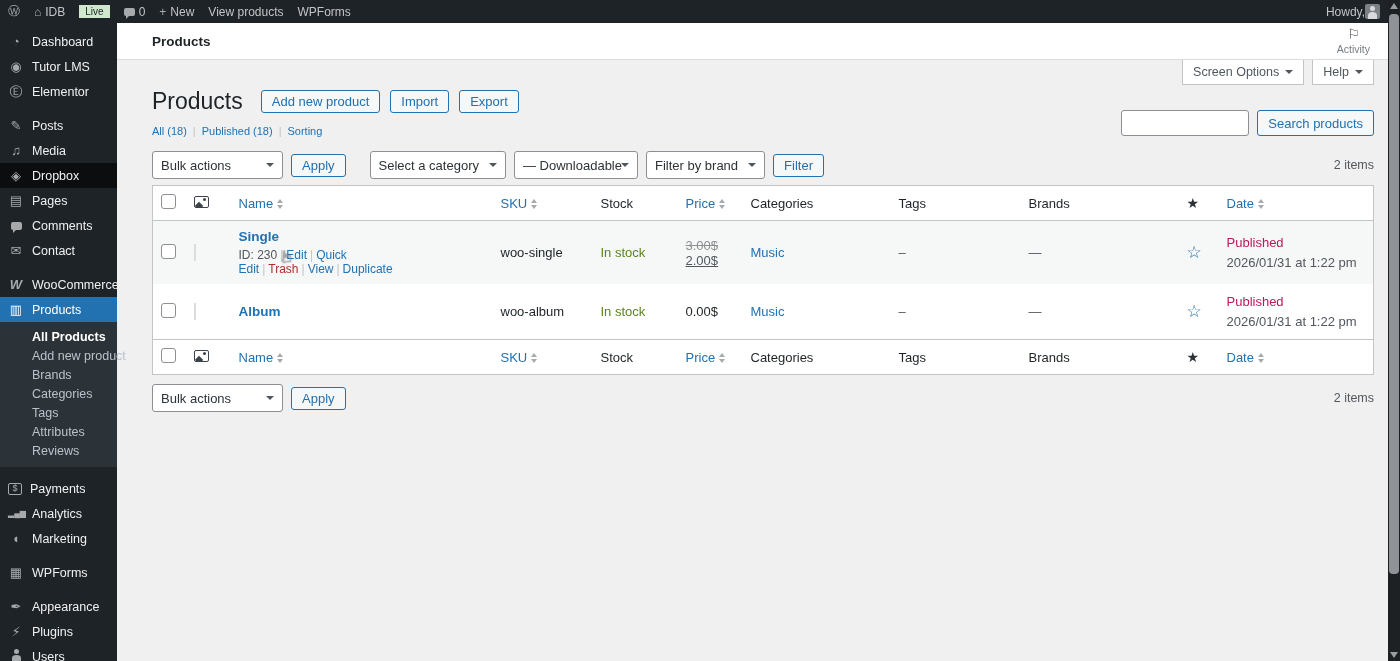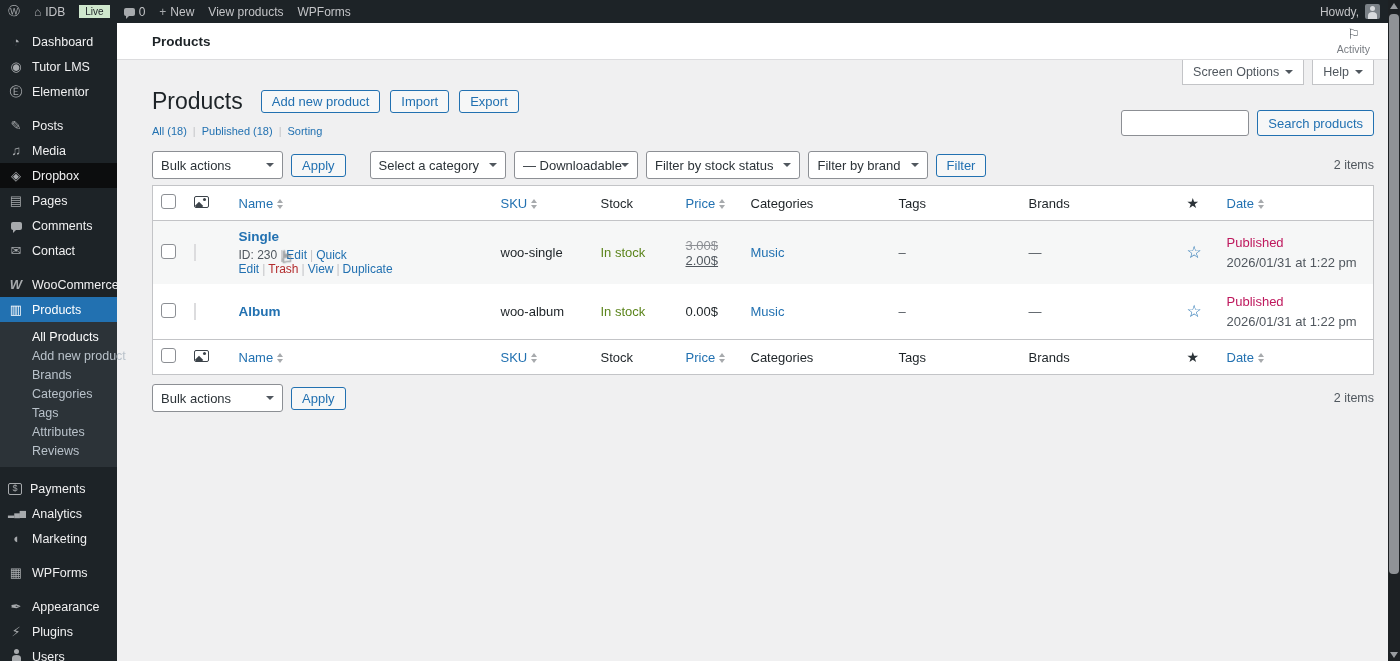--- a/index.html
+++ b/index.html
@@ -2,42 +2,42 @@
 <html><head>
 <meta charset="utf-8">
 <style>
   * { margin:0; padding:0; box-sizing:border-box; }
   html,body { width:1400px; height:661px; overflow:hidden; }
   body { font-family:"Liberation Sans","DejaVu Sans",sans-serif; font-size:13px; background:#f0f0f1; color:#1d2327; position:relative; }
 
   
   .admin-bar { position:absolute; top:0; left:0; width:1400px; height:23px; background:#1d2327; color:#c3c4c7; display:flex; align-items:center; font-size:12px; padding:0 20px 0 8px; z-index:5; }
   .ab-left { display:flex; align-items:center; gap:14px; }
-  .ab-right { margin-left:auto; display:flex; align-items:center; gap:6px;text-align:right; }
+  .ab-right { margin-left:auto; display:flex; align-items:center; gap:0;text-align:right; }
   .ab-item { display:flex; align-items:center; gap:4px; color:#c3c4c7; cursor:pointer; white-space:nowrap; }
   .ab-item .glyph { color:#a7aaad; }
   .live-badge { background:#cfe7cd; color:#1d2327; font-size:10px; font-weight:normal; padding:1px 6px; border-radius:0; }
   .avatar { width:15px; height:15px; background:#7b8187; border-radius:2px; position:relative; overflow:hidden; }
   .avatar::before { content:""; position:absolute; top:2px; left:5px; width:5px; height:5px; border-radius:50%; background:#d8dadd; }
   .avatar::after { content:""; position:absolute; top:8px; left:3px; width:9px; height:7px; border-radius:50% 50% 0 0; background:#d8dadd; }
   .bubble { width:11px; height:8px; background:#a7aaad; border-radius:2px; position:relative; display:inline-block; }
   .bubble::after { content:""; position:absolute; bottom:-3px; left:2px; border:3px solid transparent; border-top-color:#a7aaad; border-left-color:#a7aaad; }
 
   
   .sidebar { position:absolute; top:23px; left:0; bottom:0; width:117px; background:#1d2327; color:#f0f0f1; padding-top:6px; z-index:3; }
   .sb-item { display:flex; align-items:center; gap:8px; height:25px; padding:0 8px; font-size:12.5px; cursor:pointer; position:relative; white-space:nowrap; }
   .sb-item .glyph { width:16px; text-align:center; color:#a7aaad; font-size:13px; flex:none; }
   .sb-gap { height:9px; }
   .sb-item.dark { background:#0c0d0e; }
   .sb-item.active-blue { background:#2271b1; color:#fff; }
   .sb-item.active-blue .glyph { color:#fff; }
   .sb-item.active-blue::after { content:""; position:absolute; right:-8px; top:50%; margin-top:-8px; border:8px solid transparent; border-left-color:#2271b1; }
   .submenu { background:#2c3338; padding:5px 0 7px; }
   .submenu .sm-item { display:block; padding:3px 8px 3px 32px; height:19px; color:#b9c2ca; font-size:12.5px; cursor:pointer; white-space:nowrap; }
-  .submenu .sm-item.current { color:#fff; font-weight:normal; }
+  .submenu .sm-item.current { color:#fff; font-weight:bold; }
   .glyph.wc-w { font-weight:800; font-style:italic; }
   .glyph.pay-box { display:inline-flex; align-items:center; justify-content:center; width:14px; height:12px; border:1.5px solid #a7aaad; border-radius:2px; font-size:9px; line-height:1; }
   .glyph.bars { font-size:8px; letter-spacing:0; }
   .person { width:12px; height:12px; position:relative; display:inline-block; }
   .person::before { content:""; position:absolute; top:0; left:3.5px; width:5px; height:5px; border-radius:50%; background:#a7aaad; }
   .person::after { content:""; position:absolute; top:6px; left:1.5px; width:9px; height:6px; border-radius:50% 50% 0 0; background:#a7aaad; }
 
   
   .main { position:absolute; top:23px; left:117px; right:12px; bottom:0; background:#f0f0f1; }
   .topbar { height:37px; background:#fff; border-bottom:1px solid #dcdcde; display:flex; align-items:center; padding:0 18px 0 35px; }
@@ -273,23 +273,20 @@
       <span class="select" style="width:131px">
           <span>Bulk actions</span>
         </span>
       <button class="btn">Apply</button>
       <span style="width:8px"></span>
       <span class="select">
           <span>Select a category</span>
         </span>
       <span class="select" style="width:124px">
           <span>— Downloadable</span>
-        </span>
-      <span class="select">
-          <span>Filter by stock status</span>
         </span>
       <span class="select">
           <span>Filter by brand</span>
         </span>
       <button class="btn">Filter</button>
       <span class="count">2 items</span>
     </div>
 
     <table class="wp-list">
       <colgroup>

